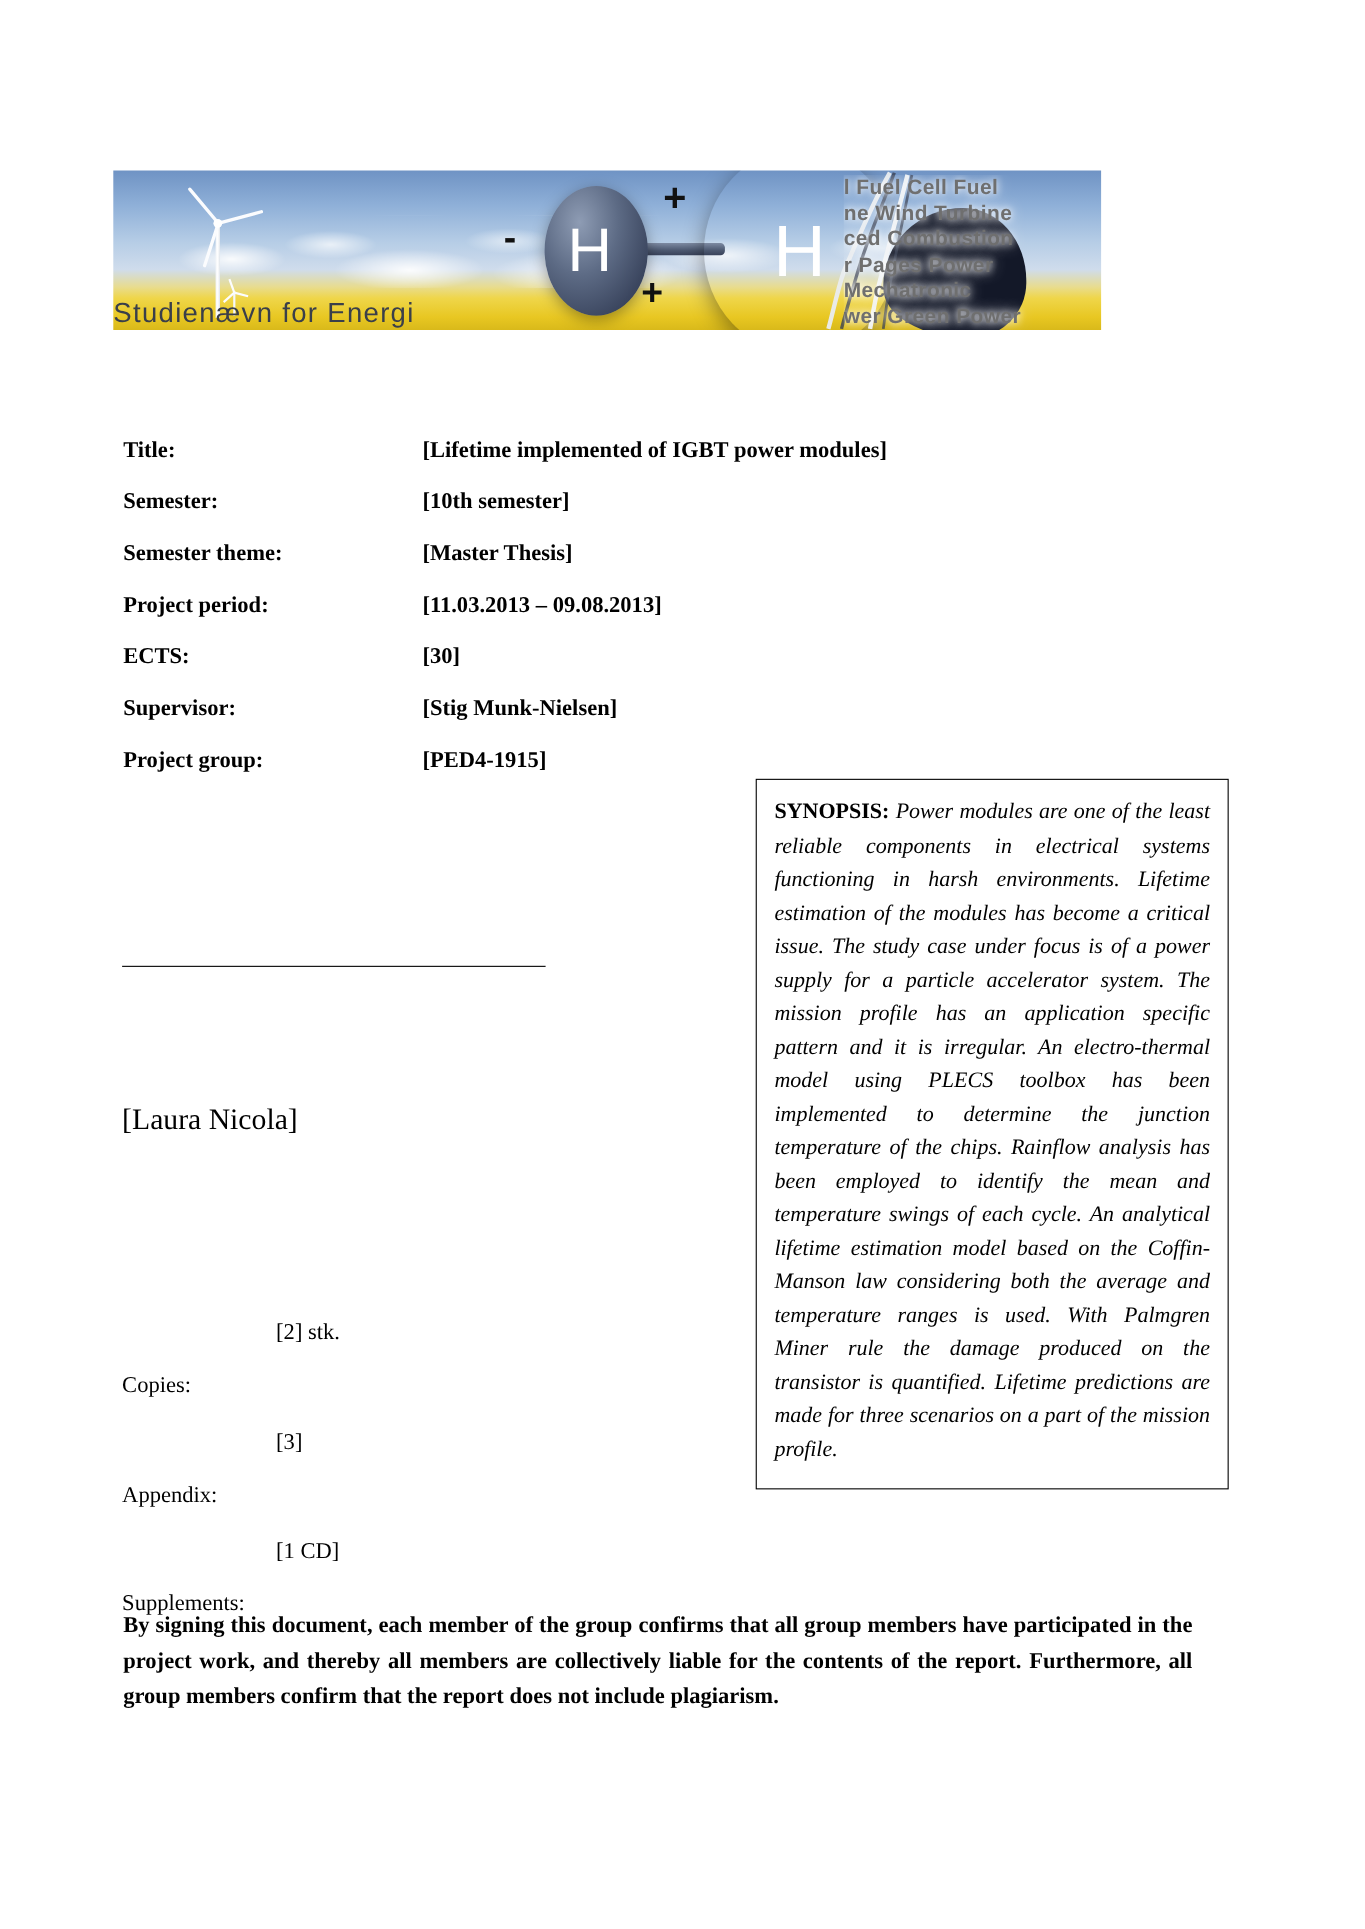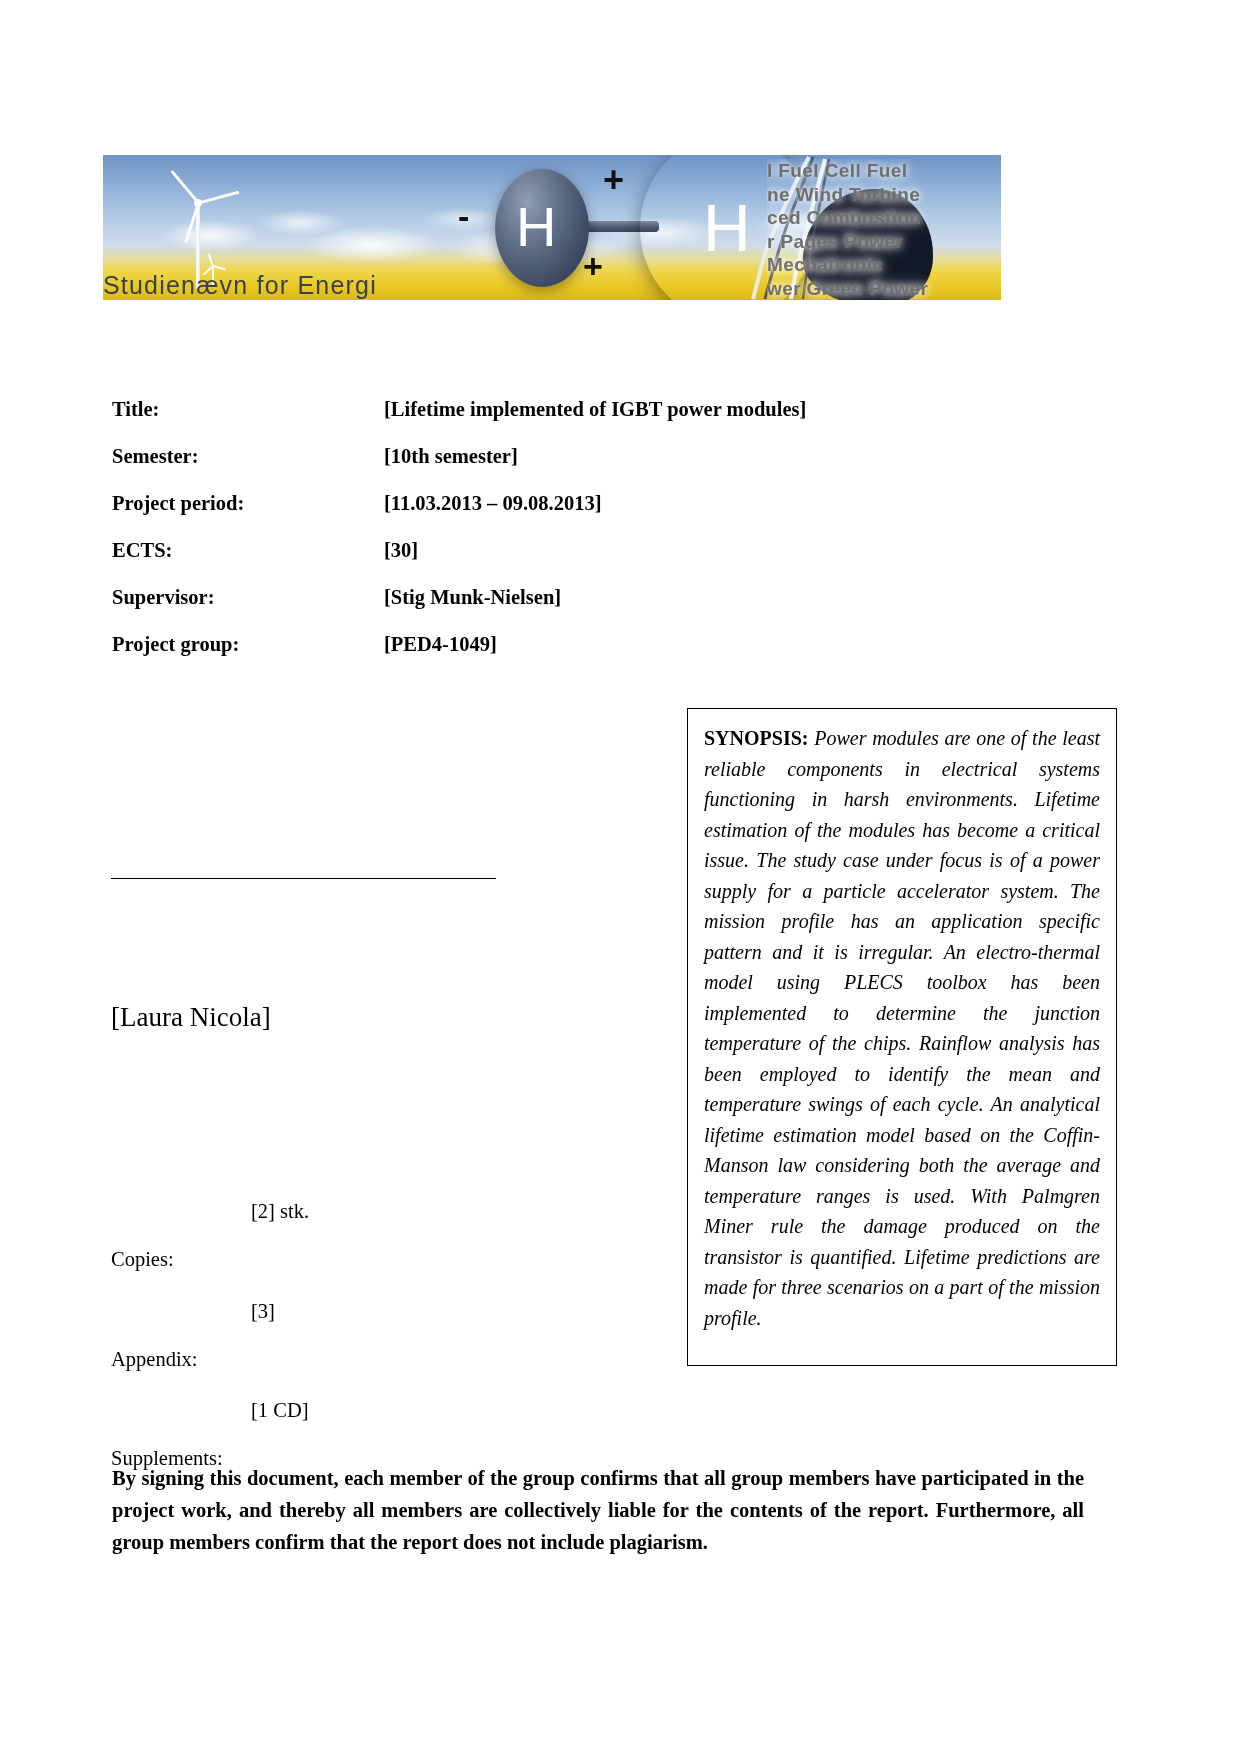--- a/index.html
+++ b/index.html
@@ -242,21 +242,21 @@
   .counts-label { width: 140px; flex: 0 0 140px; margin-top: 48px; }
   .counts-value { flex: 1 1 auto; }
 
   
   .synopsis {
     position: absolute;
     left: 687px;
     top: 708px;
     width: 430px;
     border: 1.4px solid #000;
-    padding: 14px 16px 32px 16px;
+    padding: 14px 16px 20px 16px;
     box-sizing: border-box;
   }
   .synopsis p {
     margin: 0;
     font-size: 20px;
     line-height: 30.5px;
     font-style: italic;
     text-align: justify;
     text-justify: inter-word;
   }
@@ -335,34 +335,38 @@
   <div class="meta">
     <div class="meta-row">
       <div class="meta-label">Title:</div>
       <div class="meta-value">[Lifetime implemented of IGBT power modules]</div>
     </div>
     <div class="meta-row">
       <div class="meta-label">Semester:</div>
       <div class="meta-value">[10th semester]</div>
     </div>
     <div class="meta-row">
+      <div class="meta-label">Semester theme:</div>
+      <div class="meta-value">[Master Thesis]</div>
+    </div>
+    <div class="meta-row">
       <div class="meta-label">Project period:</div>
       <div class="meta-value">[11.03.2013 – 09.08.2013]</div>
     </div>
     <div class="meta-row">
       <div class="meta-label">ECTS:</div>
       <div class="meta-value">[30]</div>
     </div>
     <div class="meta-row">
       <div class="meta-label">Supervisor:</div>
       <div class="meta-value">[Stig Munk-Nielsen]</div>
     </div>
     <div class="meta-row">
       <div class="meta-label">Project group:</div>
-      <div class="meta-value">[PED4-1049]</div>
+      <div class="meta-value">[PED4-1915]</div>
     </div>
   </div>
 
   <div class="sig-line"></div>
   <div class="sig-name">[Laura Nicola]</div>
 
   <div class="counts">
     <div class="counts-row">
       <div class="counts-label">Copies:</div>
       <div class="counts-value">[2] stk.</div>

